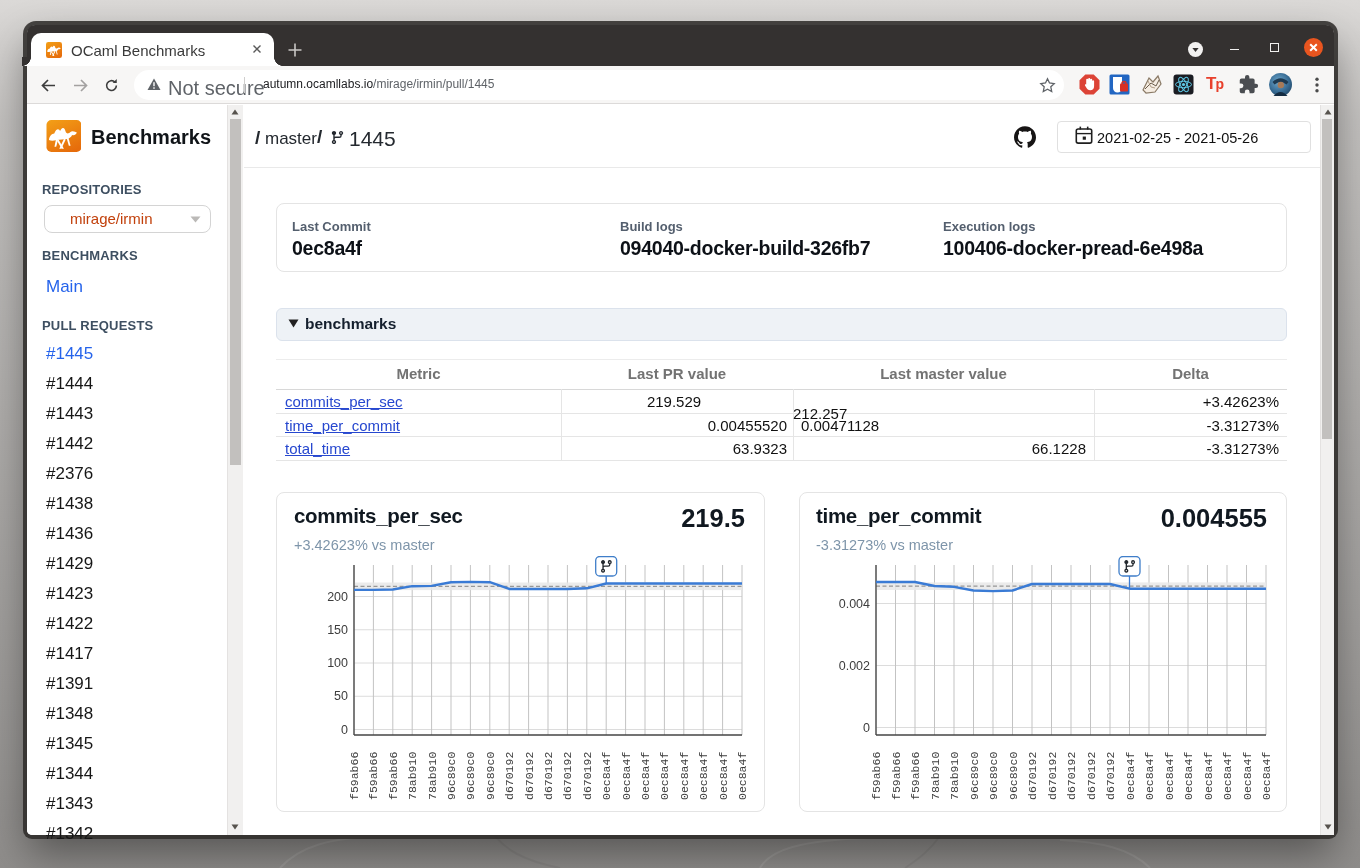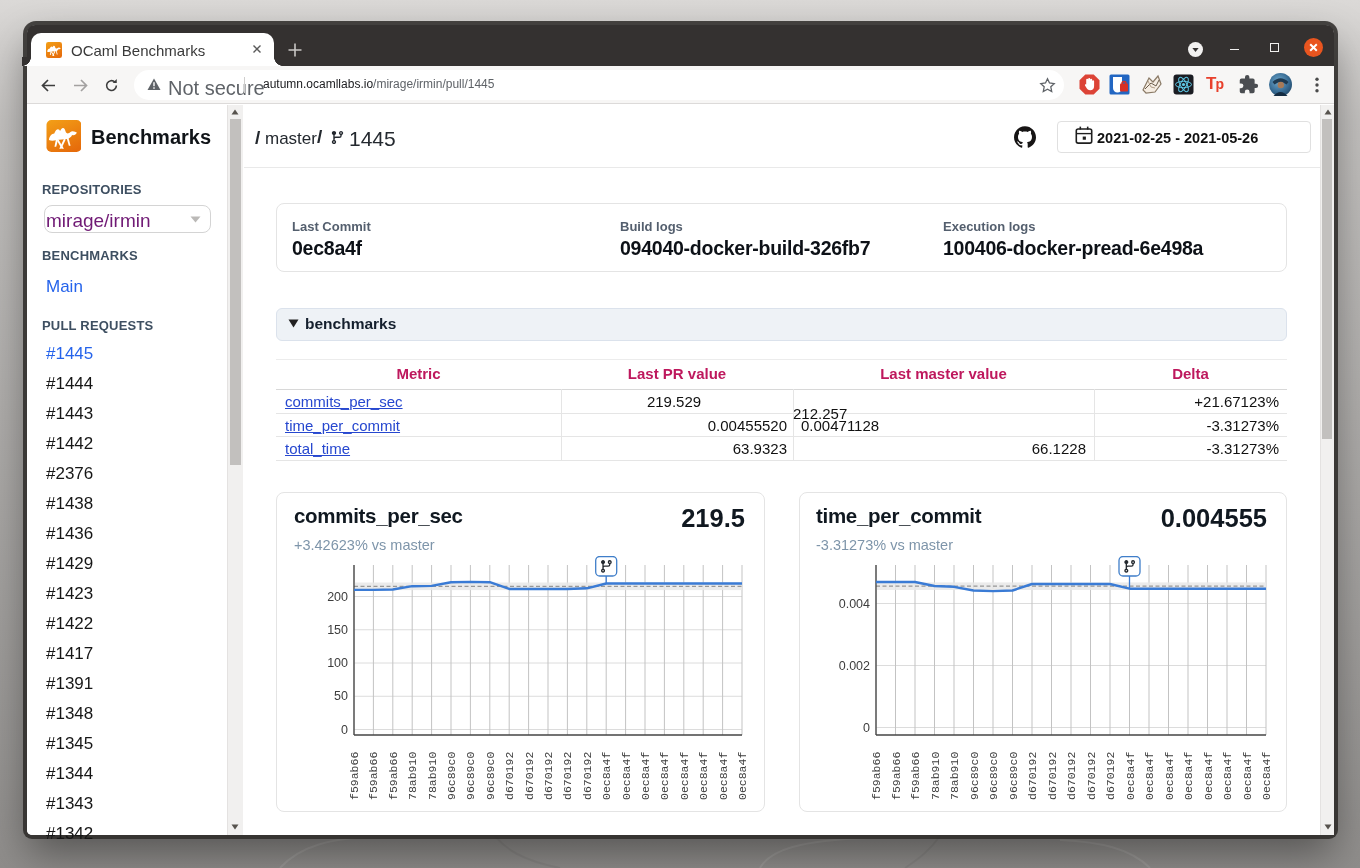--- a/index.html
+++ b/index.html
@@ -12,21 +12,21 @@
 .pill{position:absolute;left:134px;top:70px;width:930px;height:30px;border-radius:15px;background:#fff}
 .page{position:absolute;left:27px;top:105px;width:1307px;height:730px;background:#fff;border-radius:0 0 5px 5px}
 .sbtrack{position:absolute;background:#f1f0ef;border-left:1px solid #e4e2e1}
 .sbthumb{position:absolute;background:#c2c0be}
 .shead{position:absolute;font-size:13px;font-weight:bold;color:#3e4f61;letter-spacing:.2px}
 .slink{position:absolute;font-size:17px;color:#161616}
 .blue{color:#2563eb}
 .card{position:absolute;background:#fff;border:1px solid #e4e4e4;border-radius:8px}
 .clabel{position:absolute;font-size:13px;font-weight:bold;color:#545f6e}
 .cval{position:absolute;font-size:19.5px;font-weight:bold;color:#0d1117;letter-spacing:-0.25px}
-.th{position:absolute;font-size:15px;font-weight:bold;color:#be185d;text-align:center}
+.th{position:absolute;font-size:15px;font-weight:bold;color:#737373;text-align:center}
 .td{position:absolute;font-size:15px;color:#111}
 .tlink{font-size:15px;color:#2647cf;text-decoration:underline}
 .vline{position:absolute;width:1px;background:#e5e5e5}
 .hline{position:absolute;height:1px;background:#e5e5e5}
 .ctitle{position:absolute;font-size:20.5px;font-weight:bold;color:#101820;letter-spacing:-0.3px}
 .cbig{position:absolute;font-size:25.5px;font-weight:bold;color:#101820;text-align:right}
 .csub{position:absolute;font-size:14.5px;color:#7e95aa}
 </style></head><body>
 
 <svg class="abs" style="left:0px;top:836px" width="1360" height="32" viewBox="0 0 1360 32">
@@ -160,21 +160,21 @@
 <path d="M2.5 20.5 C3 16.5 5.5 14.2 8 14 C9 11.2 10.6 9.6 11.8 9.6 C13 9.6 13.6 10.6 14 11.4 C14.6 9.7 15.8 8.2 17 8.2 C18.4 8.2 19.2 10 19.6 11.6 C20 13.2 21.2 14.1 22.7 13.7 C24.4 13.2 25 11.7 26.8 11.6 C28.4 11.5 30.4 12.5 31.4 13.2 L29.8 14.9 C28.8 15.7 27.4 15.8 26.4 15.4 C25.4 17.6 23.5 19 21.2 19.6 L13 20.4 C9 20.9 5.5 22 2.5 20.5 Z"></path>
 <path d="M9.8 19.6 L8.2 27.5 L10 27.5 L11.9 20.4 Z"></path>
 <path d="M12.3 20.2 L18 29.5 L15.7 29.5 L10.8 21.4 Z"></path>
 <path d="M18 19.2 L13.2 29.5 L15.3 29.5 L19.8 20 Z"></path>
 <path d="M20.8 18.8 L23 26.5 L24.8 26.5 L22.6 18.4 Z"></path>
 </g>
     </svg></div>
 <div class="abs" style="left:91px;top:126px;font-size:20px;font-weight:bold;color:#101418">Benchmarks</div>
 <div class="shead" style="left:42px;top:181.5px">REPOSITORIES</div>
 <div class="abs" style="left:44px;top:205px;width:167px;height:28px;border:1px solid #d4d4d4;border-radius:8px;background:#fff"></div>
-<div class="abs" style="left:46px;top:210px;font-size:19px;color:#701a75">mirage/irmin</div>
+<div class="abs" style="left:70px;top:210px;font-size:15px;color:#c2410c">mirage/irmin</div>
 <svg class="abs" style="left:190px;top:216px" width="11" height="7" viewBox="0 0 11 7">
     <path d="M0.5 0.5 L10.5 0.5 L5.5 6.5 Z" fill="#bbb9b7"></path>
   </svg>
 <div class="shead" style="left:42px;top:248px">BENCHMARKS</div>
 <div class="slink blue" style="left:46px;top:276.5px">Main</div>
 <div class="shead" style="left:42px;top:318px">PULL REQUESTS</div>
 <div class="slink blue" style="left:46px;top:344px">#1445</div>
 <div class="slink" style="left:46px;top:374px">#1444</div>
 <div class="slink" style="left:46px;top:404px">#1443</div>
 <div class="slink" style="left:46px;top:434px">#1442</div>
@@ -218,21 +218,21 @@
     <path fill="#171515" fill-rule="evenodd" d="M12 .297c-6.63 0-12 5.373-12 12 0 5.303 3.438 9.8 8.205 11.385.6.113.82-.258.82-.577 0-.285-.01-1.04-.015-2.04-3.338.724-4.042-1.61-4.042-1.61C4.422 18.07 3.633 17.7 3.633 17.7c-1.087-.744.084-.729.084-.729 1.205.084 1.838 1.236 1.838 1.236 1.07 1.835 2.809 1.305 3.495.998.108-.776.417-1.305.76-1.605-2.665-.3-5.466-1.332-5.466-5.93 0-1.31.465-2.38 1.235-3.22-.135-.303-.54-1.523.105-3.176 0 0 1.005-.322 3.3 1.23.96-.267 1.98-.399 3-.405 1.02.006 2.04.138 3 .405 2.28-1.552 3.285-1.23 3.285-1.23.645 1.653.24 2.873.12 3.176.765.84 1.23 1.91 1.23 3.22 0 4.61-2.805 5.625-5.475 5.92.42.36.81 1.096.81 2.22 0 1.606-.015 2.896-.015 3.286 0 .315.21.69.825.57C20.565 22.092 24 17.592 24 12.297c0-6.627-5.373-12-12-12"></path>
   </svg>
 <div class="abs" style="left:1057px;top:121px;width:254px;height:32px;border:1px solid #e0e0e0;border-radius:4px;background:#fff"></div>
 <svg class="abs" style="left:1075px;top:126px" width="18" height="19" viewBox="0 0 17 18">
 <rect x="1.2" y="2.8" width="14.6" height="13.4" rx="1.8" fill="none" stroke="#1f1f1f" stroke-width="1.5"></rect>
 <line x1="1.2" y1="7.2" x2="15.8" y2="7.2" stroke="#1f1f1f" stroke-width="1.3"></line>
 <line x1="5" y1="0.6" x2="5" y2="3.4" stroke="#1f1f1f" stroke-width="1.5"></line>
 <line x1="12" y1="0.6" x2="12" y2="3.4" stroke="#1f1f1f" stroke-width="1.5"></line>
 <rect x="7.3" y="10" width="3" height="3" fill="#1f1f1f"></rect>
   </svg>
-<div class="abs" style="left:1097px;top:130px;font-size:14.5px;font-weight:bold;color:#111">2021-02-25 - 2021-05-26</div>
+<div class="abs" style="left:1097px;top:130px;font-size:14.5px;font-weight:normal;color:#111">2021-02-25 - 2021-05-26</div>
 <div class="card" style="left:276px;top:203px;width:1011px;height:69px"></div>
 <div class="clabel" style="left:292px;top:219px">Last Commit</div>
 <div class="cval" style="left:292px;top:236.5px">0ec8a4f</div>
 <div class="clabel" style="left:620px;top:219px">Build logs</div>
 <div class="cval" style="left:620px;top:236.5px">094040-docker-build-326fb7</div>
 <div class="clabel" style="left:943px;top:219px">Execution logs</div>
 <div class="cval" style="left:943px;top:236.5px">100406-docker-pread-6e498a</div>
 <div class="abs" style="left:276px;top:308px;width:1011px;height:33px;background:#eef2f6;border:1px solid #dbe2ec;border-radius:6px"></div>
 <svg class="abs" style="left:288px;top:319px" width="11" height="9" viewBox="0 0 11 9">
     <path d="M0.5 0.5 L10.5 0.5 L5.5 8.5 Z" fill="#222"></path>
@@ -246,21 +246,21 @@
 <div class="vline" style="left:561px;top:389px;height:70.5px"></div>
 <div class="vline" style="left:793px;top:389px;height:70.5px"></div>
 <div class="vline" style="left:1094px;top:389px;height:70.5px"></div>
 <div class="th" style="left:276px;top:365px;width:285px">Metric</div>
 <div class="th" style="left:561px;top:365px;width:232px">Last PR value</div>
 <div class="th" style="left:793px;top:365px;width:301px">Last master value</div>
 <div class="th" style="left:1094px;top:365px;width:193px">Delta</div>
 <div class="td tlink" style="left:285px;top:393.0px">commits_per_sec</div>
 <div class="td" style="left:561px;top:393.0px;width:226px;text-align:center">219.529</div>
 <div class="td" style="left:793px;top:405px;width:293px;">212.257</div>
-<div class="td" style="left:1094px;top:393.0px;width:185px;text-align:right">+21.67123%</div>
+<div class="td" style="left:1094px;top:393.0px;width:185px;text-align:right">+3.42623%</div>
 <div class="td tlink" style="left:285px;top:416.5px">time_per_commit</div>
 <div class="td" style="left:561px;top:416.5px;width:226px;text-align:right">0.00455520</div>
 <div class="td" style="left:801px;top:416.5px;width:293px;text-align:left">0.00471128</div>
 <div class="td" style="left:1094px;top:416.5px;width:185px;text-align:right">-3.31273%</div>
 <div class="td tlink" style="left:285px;top:440.0px">total_time</div>
 <div class="td" style="left:561px;top:440.0px;width:226px;text-align:right">63.9323</div>
 <div class="td" style="left:793px;top:440.0px;width:293px;text-align:right">66.1228</div>
 <div class="td" style="left:1094px;top:440.0px;width:185px;text-align:right">-3.31273%</div>
 <div class="card" style="left:276px;top:492px;width:489px;height:320px"></div>
 <div class="card" style="left:799px;top:492px;width:488px;height:320px"></div>

